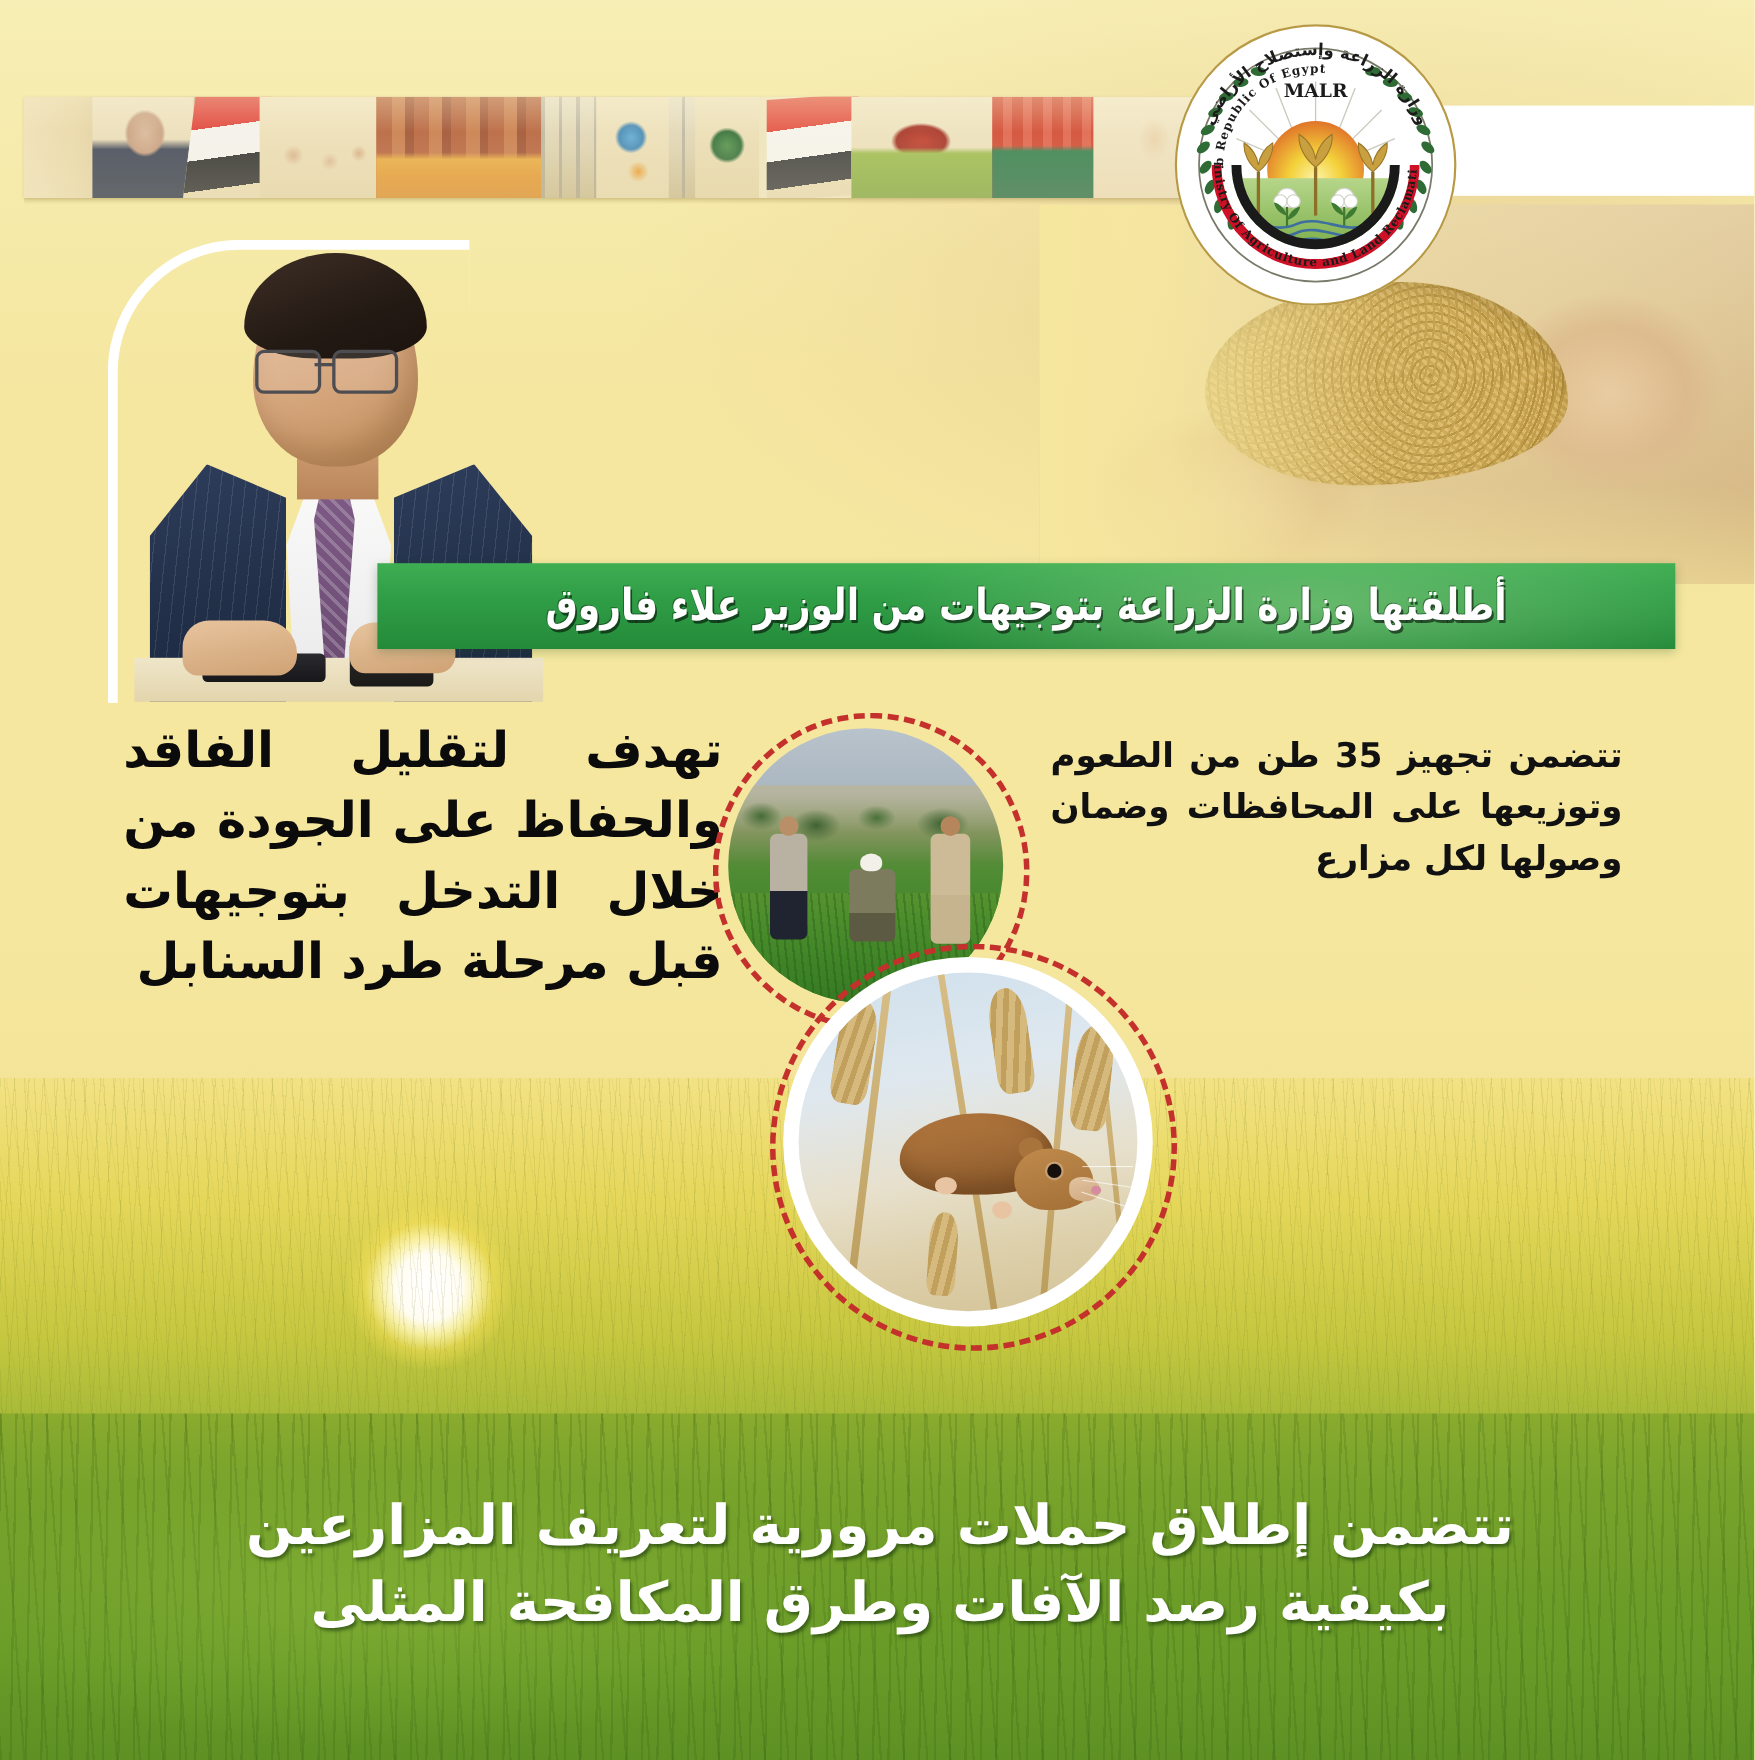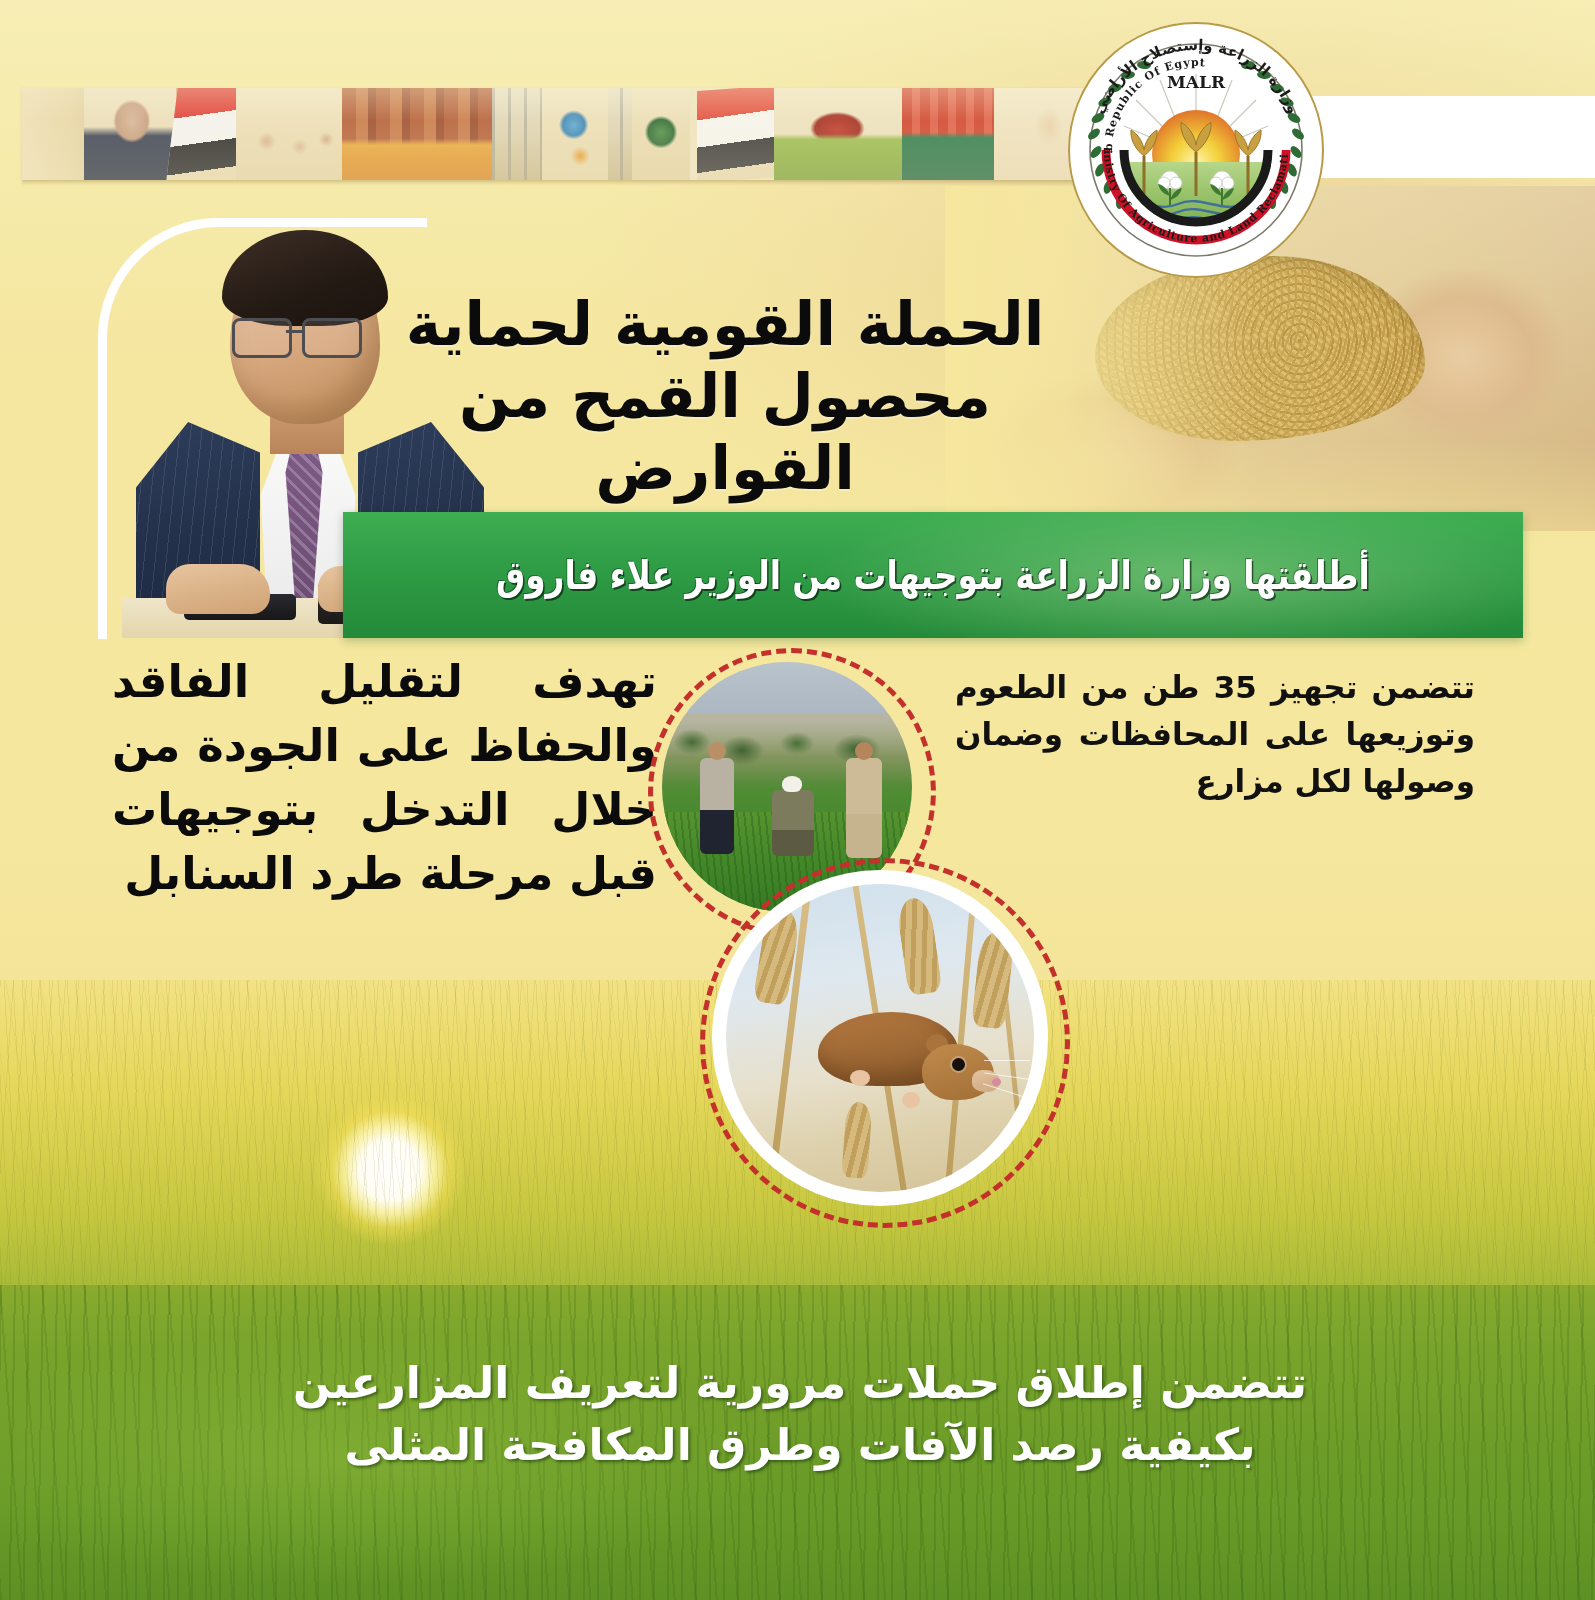--- a/index.html
+++ b/index.html
@@ -272,21 +272,21 @@
     font-weight:900;
     font-size:60px;
     line-height:1.20;
     letter-spacing:-0.5px;
     text-shadow:0 2px 0 rgba(255,255,255,.25);
   }
   .title .l2{display:block;}
 
   
   .ribbon{
-    position:absolute;left:343px;top:512px;width:1180px;height:126px;
+    position:absolute;left:343px;top:512px;width:1180px;height:78px;
     background:
       radial-gradient(ellipse 560px 120px at 72% 50%, rgba(150,210,140,.55) 0%, rgba(70,160,80,0) 70%),
       linear-gradient(180deg,#3fae52 0%,#31a048 34%,#2a9440 70%,#238a39 100%);
     display:flex;align-items:center;justify-content:center;
     box-shadow:0 3px 9px rgba(25,80,30,.28);
   }
   .ribbon-text{
     color:#ffffff;
     font-weight:900;
     font-size:40px;
@@ -398,21 +398,21 @@
   .pm-whisk{position:absolute;left:258px;top:176px;width:46px;height:1px;background:rgba(255,255,255,.7);}
   .pm-w2{position:absolute;left:258px;top:192px;width:50px;height:1px;background:rgba(255,255,255,.7);transform:rotate(8deg);}
   .pm-w3{position:absolute;left:256px;top:206px;width:44px;height:1px;background:rgba(255,255,255,.7);transform:rotate(18deg);}
   .pm-paw1{position:absolute;left:124px;top:186px;width:20px;height:16px;border-radius:50%;background:#e8c4a3;}
   .pm-paw2{position:absolute;left:176px;top:208px;width:18px;height:16px;border-radius:50%;background:#e8c4a3;}
 
   
   .bottom-text{
     position:absolute;left:70px;top:1352px;width:1460px;
     text-align:center;direction:rtl;
-    color:#ffffff;font-weight:900;font-size:44px;line-height:1.40;
+    color:#ffffff;font-weight:900;font-size:50px;line-height:1.40;
     text-shadow:2px 2px 3px rgba(20,50,10,.55);
   }
   .bottom-text .bl2{display:block;text-align:center;}
 </style>
 </head>
 <body>
 
 <div class="poster">
 
   <div class="bg-yellow"></div>
@@ -589,24 +589,20 @@
     <div class="m-bridge"></div>
     <div class="m-desk"></div>
     <div class="m-phone"></div>
     <div class="m-pen-tray"></div>
     <div class="m-pen"></div>
     <div class="m-pen2"></div>
     <div class="m-hand-l"></div>
     <div class="m-hand-r"></div>
   </div>
 
-  <div class="title">
-    <span>الحملة القومية لحماية</span>
-    <span class="l2">محصول القمح من القوارض</span>
-  </div>
 
   <div class="ribbon">
     <span class="ribbon-text">أطلقتها وزارة الزراعة بتوجيهات من الوزير علاء فاروق</span>
   </div>
 
   <div class="col-right">
     <div class="small">تتضمن تجهيز 35 طن من الطعوم وتوزيعها على المحافظات وضمان وصولها لكل مزارع</div>
   </div>
 
   <div class="col-left">تهدف لتقليل الفاقد والحفاظ على الجودة من خلال التدخل بتوجيهات قبل مرحلة طرد السنابل</div>

